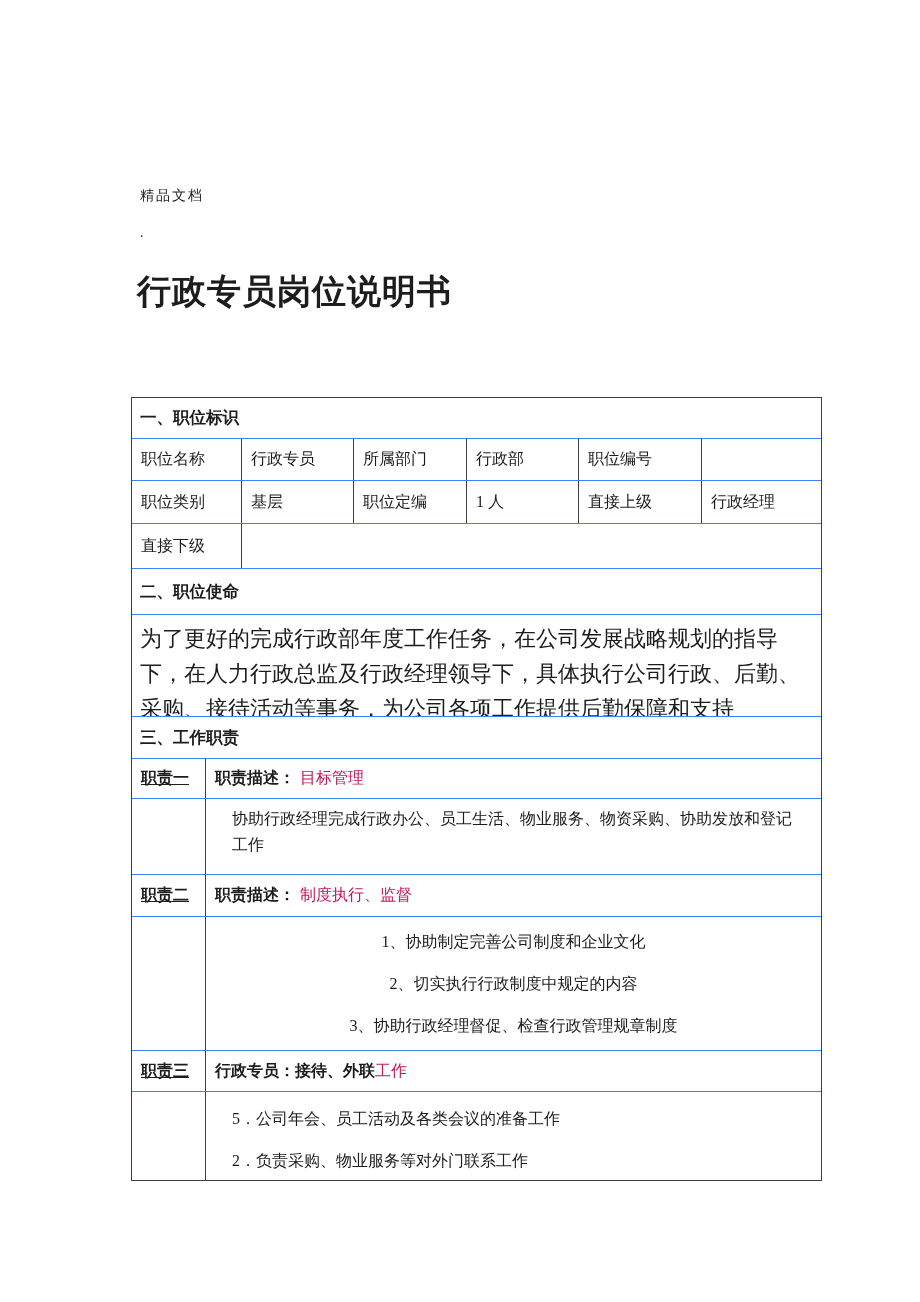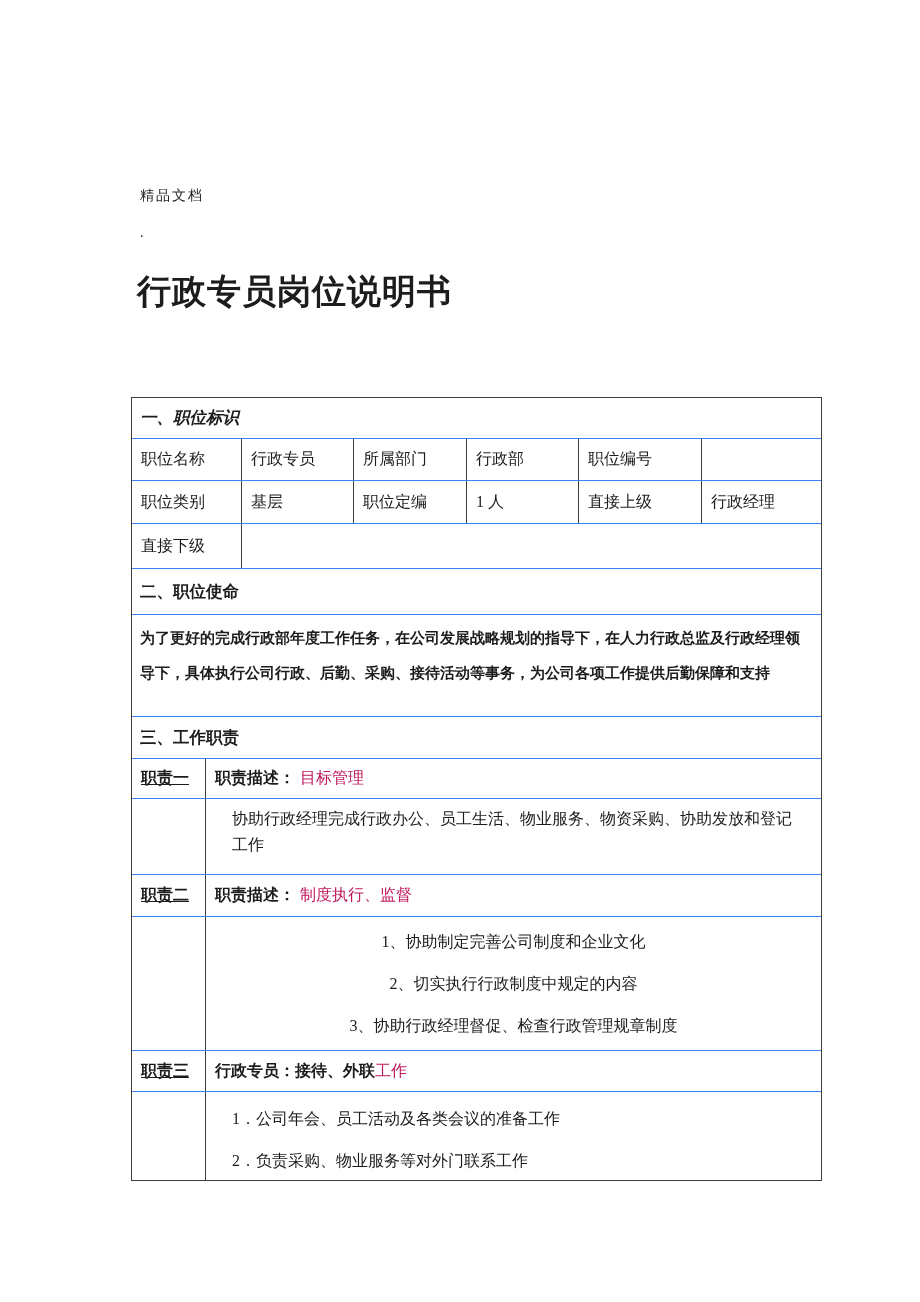--- a/index.html
+++ b/index.html
@@ -43,21 +43,21 @@
     border: 1px solid #3d3d3d;
     box-sizing: border-box;
     display: flex;
     flex-direction: column;
   }
   .trow {
     display: flex;
     box-sizing: border-box;
     border-top: 1px solid #3b82f6;
   }
-  .trow:first-child { border-top: none; font-style: italic; }
+  .trow:first-child { border-top: none; }
   .tcell {
     box-sizing: border-box;
     border-left: 1px solid #3d3d3d;
     padding: 0 9px;
     display: flex;
     align-items: center;
     font-size: 16px;
     overflow: hidden;
     white-space: nowrap;
   }
@@ -65,25 +65,24 @@
   .section-header {
     font-weight: bold;
     font-size: 16.5px;
     font-family: "Liberation Sans", "DejaVu Sans", sans-serif;
     padding: 0 8px;
     display: flex;
     align-items: center;
   }
   .mission-cell {
     display: block;
-    font-size: 15px;
+    font-size: 22px;
     line-height: 35px;
     padding: 6px 8px 0 8px;
     white-space: normal;
-    font-weight: bold;
   }
   .duty-label {
     font-weight: bold;
     font-family: "Liberation Sans", "DejaVu Sans", sans-serif;
   }
   .desc-bold {
     font-weight: bold;
     font-family: "Liberation Sans", "DejaVu Sans", sans-serif;
     margin-right: 5px;
   }
@@ -190,19 +189,19 @@
     <div class="trow" style="height:41px;">
       <div class="tcell wduty duty-label">职责三</div>
       <div class="tcell wflex">
         <span class="desc-bold" style="margin-right:0;">行政专员：接待、外联</span>
         <span class="desc-normal">工作</span>
       </div>
     </div>
     <div class="trow" style="height:89px;">
       <div class="tcell wduty"></div>
       <div class="tcell duty-content-cell wflex" style="padding-top:6px;">
-        <div class="duty-item">1．公司年会、员工活动及各类会议的准备工作</div>
+        <div class="duty-item">5．公司年会、员工活动及各类会议的准备工作</div>
         <div class="duty-item">2．负责采购、物业服务等对外门联系工作</div>
       </div>
     </div>
 
   </div>
 </div>
 
 </body></html>

